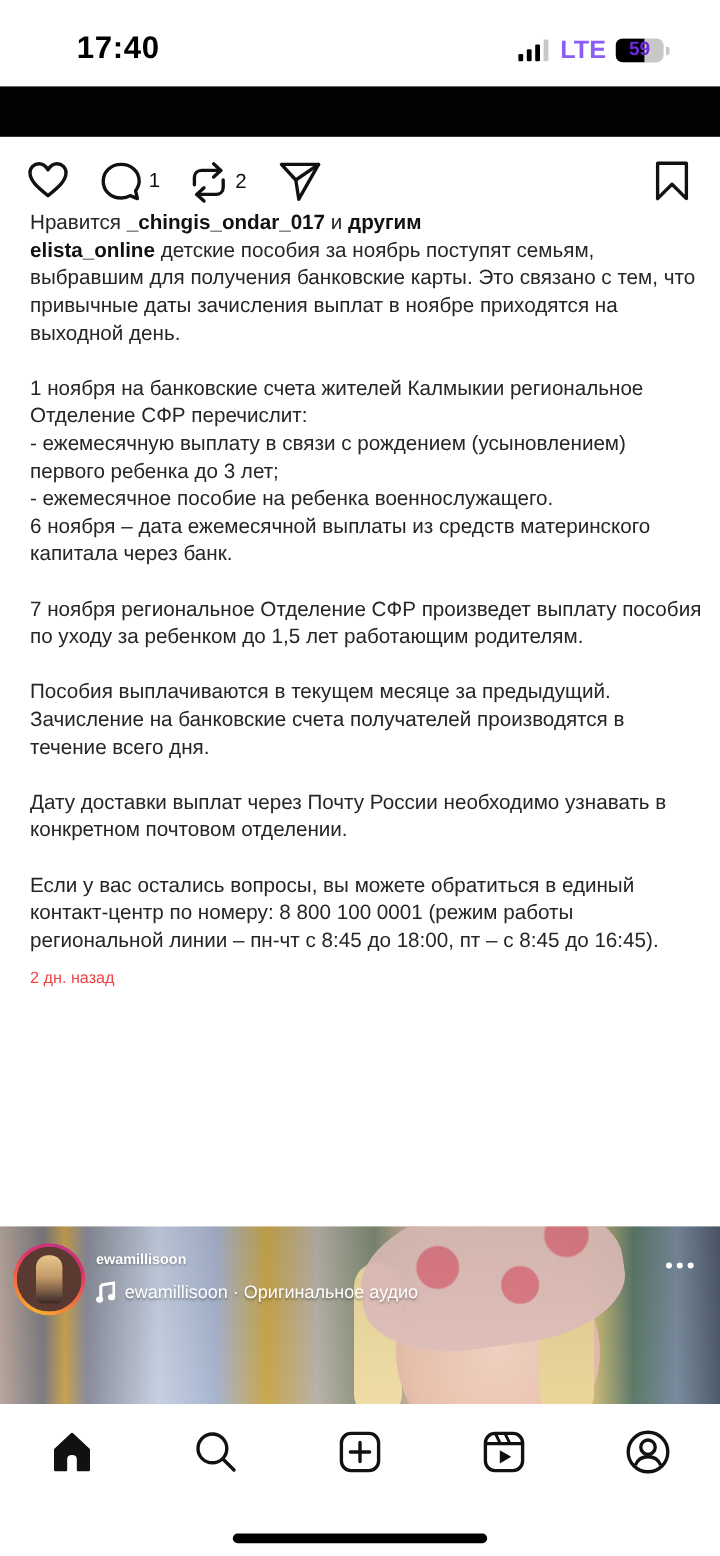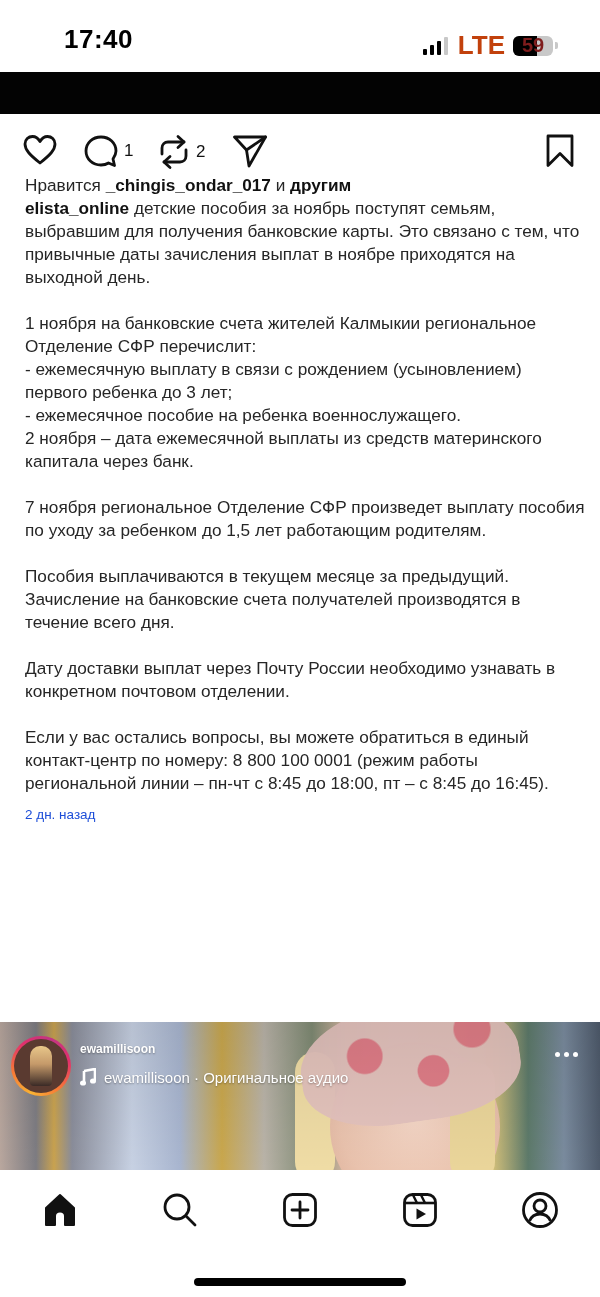--- a/index.html
+++ b/index.html
@@ -6,41 +6,41 @@
   html, body { width: 600px; height: 1297px; background: #ffffff; overflow: hidden; }
   body { font-family: "Liberation Sans", "DejaVu Sans", sans-serif; color: #111; position: relative; }
 
   
   .status-bar { position: absolute; top: 0; left: 0; width: 600px; height: 93px; }
   .status-time { position: absolute; left: 64px; top: 24px; font-size: 26px; font-weight: bold; letter-spacing: 0.5px; color: #000; }
   .status-right { position: absolute; right: 42px; top: 30px; display: flex; align-items: center; gap: 8px; }
   .signal { display: flex; align-items: flex-end; gap: 3px; height: 18px; }
   .signal span { width: 4px; background: #000; border-radius: 1px; display: block; }
   .signal span.off { background: #c8c8c8; }
-  .lte { font-size: 26px; font-weight: bold; color: #c2410c; margin-left: 2px; }
+  .lte { font-size: 21px; font-weight: bold; color: #8b5cf6; margin-left: 2px; }
   .battery { position: relative; width: 40px; height: 20px; border-radius: 6px; background: #c8c8c8; overflow: hidden; display: flex; align-items: center; justify-content: center; }
   .battery .fill { position: absolute; left: 0; top: 0; bottom: 0; width: 59%; background: #000; }
-  .battery .pct { position: relative; font-size: 20px; font-weight: bold; color: #7f1d1d; z-index: 2; }
+  .battery .pct { position: relative; font-size: 16px; font-weight: bold; color: #6d28d9; z-index: 2; }
   .battery-tip { width: 3px; height: 7px; background: #c8c8c8; border-radius: 0 2px 2px 0; margin-left: -6px; }
 
   
   .media-top { position: absolute; left: 0; top: 72px; width: 600px; height: 42px; background: #030303; }
 
   
   .actions { position: absolute; left: 0; top: 128px; width: 600px; height: 46px; }
   .act { position: absolute; top: 6px; display: flex; align-items: center; cursor: pointer; }
   .act svg { display: block; }
   .act .count { font-size: 17px; color: #111; margin-left: 6px; }
 
   
   .caption { position: absolute; left: 25px; top: 174px; width: 560px; font-size: 17.2px; line-height: 23px; color: #262626; }
   .caption p { margin: 0; }
   .caption .gap { height: 23px; }
   .caption .bold { font-weight: bold; color: #111; }
-  .timestamp { font-size: 13.5px; color: #1d4ed8; margin-top: 8px; }
+  .timestamp { font-size: 13.5px; color: #ef4444; margin-top: 8px; }
 
   
   .reel { position: absolute; left: 0; top: 1022px; width: 600px; height: 148px; overflow: hidden;
     background: linear-gradient(90deg, #b9a79e 0%, #7d7c82 6%, #c9a24f 9%, #8a8d9a 12%, #c7d1e3 22%, #a8b5cf 30%, #c9a74d 37%, #b9b3a8 44%, #7f8a73 52%, #d9b9a5 58%, #efd3c2 66%, #e8cdb7 75%, #d4c07a 82%, #5d7a6a 88%, #7a8b9e 94%, #4e5a6b 100%); }
   .reel .scarf { position: absolute; left: 300px; top: -20px; width: 220px; height: 120px; border-radius: 50% 50% 40% 40%;
     background: radial-gradient(circle at 30% 40%, #e07a86 10%, transparent 11%), radial-gradient(circle at 60% 60%, #e07a86 10%, transparent 11%), radial-gradient(circle at 80% 30%, #e07a86 9%, transparent 10%), #e4c3be; opacity: 0.95; transform: rotate(-8deg); }
   .reel .face { position: absolute; left: 330px; top: 20px; width: 170px; height: 170px; border-radius: 50%; background: radial-gradient(circle at 50% 45%, #f4d6c6 0%, #e9c2ad 60%, #d7a890 100%); }
   .reel .hair { position: absolute; left: 295px; top: 30px; width: 40px; height: 130px; background: #efdca5; border-radius: 20px; }
   .reel .hair2 { position: absolute; left: 450px; top: 40px; width: 45px; height: 120px; background: #ead59a; border-radius: 20px; }
   .reel .shade { position: absolute; inset: 0; background: linear-gradient(180deg, rgba(0,0,0,0.08), rgba(0,0,0,0.0)); }
@@ -119,21 +119,21 @@
   <p>
     <span>Нравится </span><span class="bold">_chingis_ondar_017</span><span> и </span><span class="bold">другим</span>
   </p>
   <p>
     <span class="bold">elista_online</span><span> детские пособия за ноябрь поступят семьям, выбравшим для получения банковские карты. Это связано с тем, что привычные даты зачисления выплат в ноябре приходятся на выходной день.</span>
   </p>
   <div class="gap"></div>
   <p>1 ноября на банковские счета жителей Калмыкии региональное Отделение СФР перечислит:</p>
   <p>- ежемесячную выплату в связи с рождением (усыновлением) первого ребенка до 3 лет;</p>
   <p>- ежемесячное пособие на ребенка военнослужащего.</p>
-  <p>2 ноября – дата ежемесячной выплаты из средств материнского капитала через банк.</p>
+  <p>6 ноября – дата ежемесячной выплаты из средств материнского капитала через банк.</p>
   <div class="gap"></div>
   <p>7 ноября региональное Отделение СФР произведет выплату пособия по уходу за ребенком до 1,5 лет работающим родителям.</p>
   <div class="gap"></div>
   <p>Пособия выплачиваются в текущем месяце за предыдущий. Зачисление на банковские счета получателей производятся в течение всего дня.</p>
   <div class="gap"></div>
   <p>Дату доставки выплат через Почту России необходимо узнавать в конкретном почтовом отделении.</p>
   <div class="gap"></div>
   <p>Если у вас остались вопросы, вы можете обратиться в единый контакт-центр по номеру: 8 800 100 0001 (режим работы региональной линии – пн-чт с 8:45 до 18:00, пт – с 8:45 до 16:45).</p>
   <div class="timestamp">2 дн. назад</div>
 </div>

